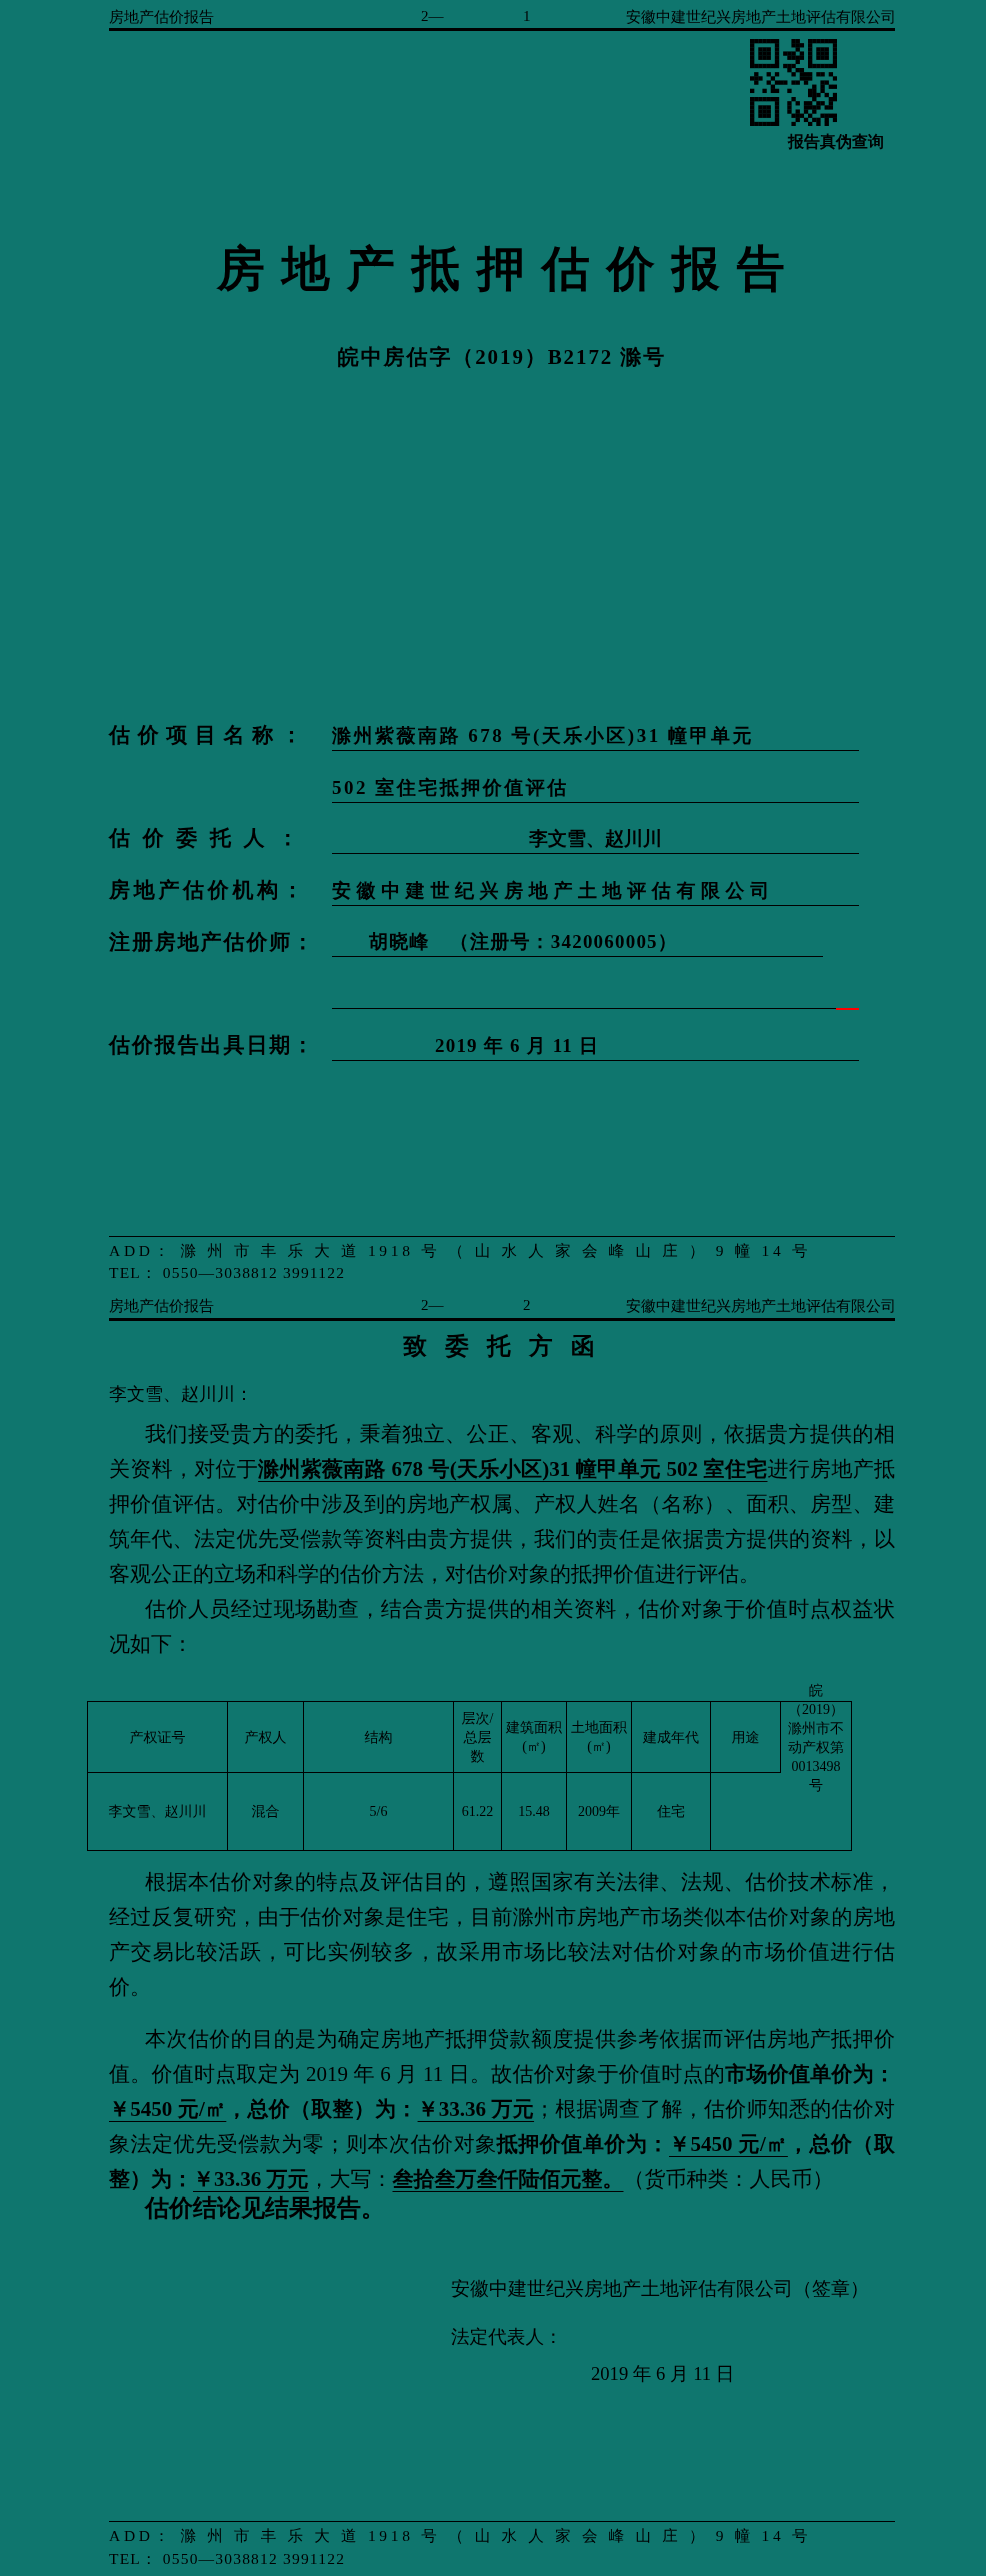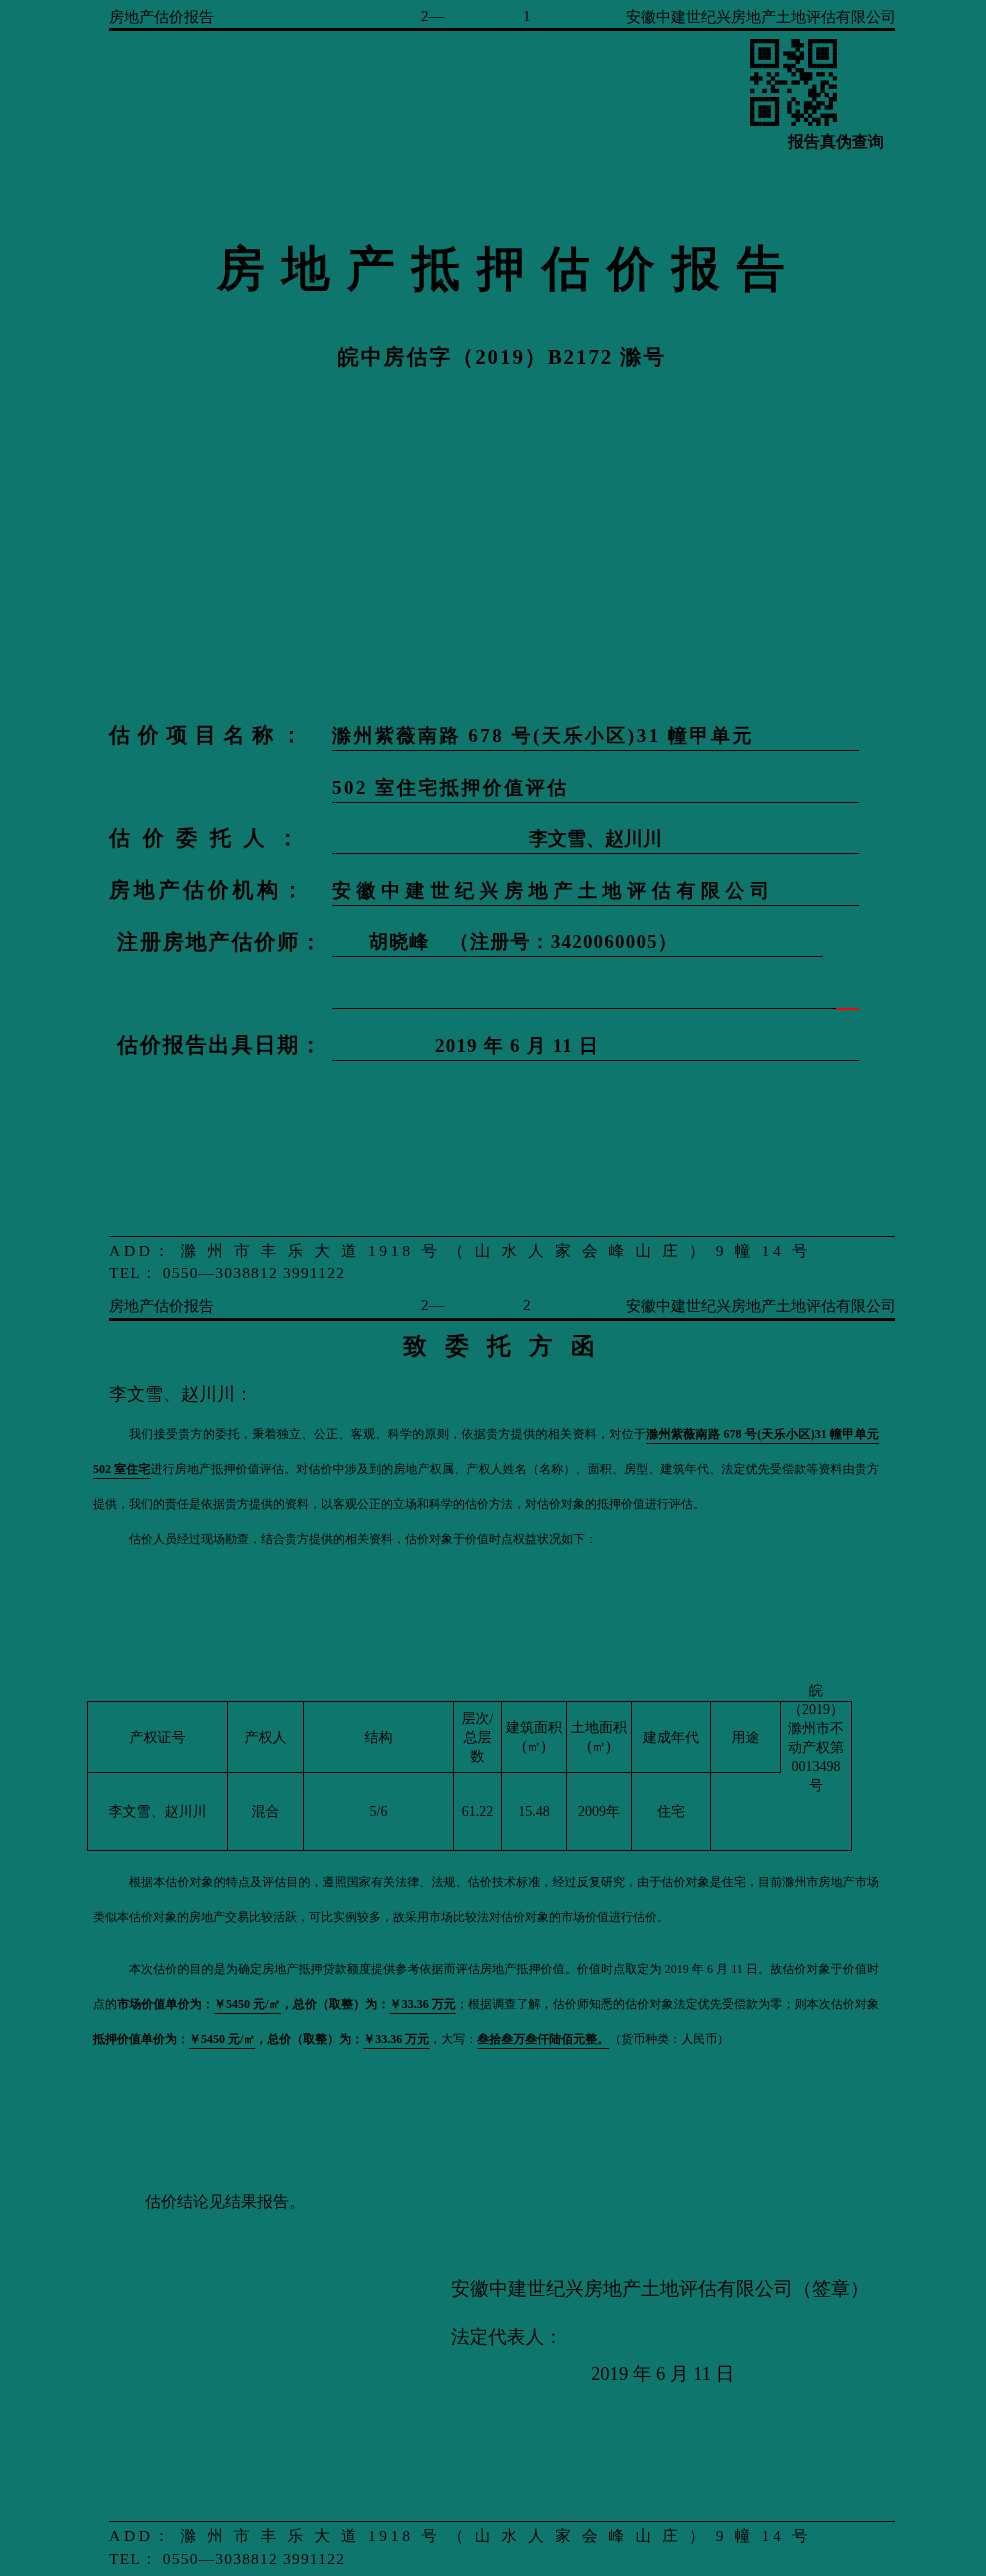--- a/index.html
+++ b/index.html
@@ -17,53 +17,53 @@
   .rule-thick{left:109px;width:786px;height:2.5px;background:#000;}
   .rule-thin{left:109px;width:786px;height:1.2px;background:#000;}
   .addr{left:109px;width:786px;font-size:15.5px;letter-spacing:3.7px;line-height:20px;white-space:nowrap;}
   .tel{left:109px;width:786px;font-size:15.5px;letter-spacing:1.2px;line-height:20px;}
   
   .qr-caption{left:788px;width:98px;text-align:left;font-size:16px;font-weight:bold;}
   
   .cover-title{left:109px;width:786px;text-align:center;font-size:48px;font-weight:bold;letter-spacing:2.5px;white-space:nowrap;}
   .cover-docno{left:109px;width:786px;text-align:center;font-size:21px;font-weight:bold;letter-spacing:1.9px;}
   .fld-label{height:30px;display:flex;align-items:flex-end;font-size:21px;font-weight:bold;white-space:nowrap;}
-  .ls2{letter-spacing:1.2px;} .ls3{letter-spacing:1.9px;margin-left:8px;} .ls6{letter-spacing:3.7px;}
+  .ls2{letter-spacing:1.2px;} .ls3{letter-spacing:1.9px;} .ls6{letter-spacing:3.7px;}
   .fld-line{height:32px;border-bottom:1.9px solid #000;display:flex;align-items:flex-end;}
   .fld-value{width:100%;font-size:19px;font-weight:bold;padding-bottom:1.2px;white-space:nowrap;}
   .v-ls4{letter-spacing:2.5px;}
   .v-ls9{letter-spacing:5.6px;}
   .v-center{text-align:center;}
   .v-pad60{padding-left:37px;letter-spacing:1.2px;}
   .v-pad165{padding-left:103px;letter-spacing:1.2px;}
   .red-tip{position:absolute;right:0;bottom:-1.9px;width:23px;height:1.9px;}
   
   .letter-title{left:109px;width:786px;text-align:center;font-size:23.6px;font-weight:bold;letter-spacing:6.2px;}
   .salutation{left:109px;font-size:18px;}
-  .flow{left:93px;width:786px;font-size:12px;line-height:35px;text-align:justify;text-justify:inter-ideograph;}
+  .flow{left:109px;width:786px;font-size:21px;line-height:35px;text-align:justify;text-justify:inter-ideograph;}
   .flow p{margin:0;text-indent:36px;}
   .flow p.mt{margin-top:17.4px;}
   .b{font-weight:bold;}
   .u{text-decoration:underline;text-decoration-thickness:1.2px;text-underline-offset:5px;}
   
   .ptable{
     left:87px;top:1701px;display:grid;
     grid-template-columns:140px 76px 150px 48px 65px 65px 79px 70px 70px;
     grid-template-rows:71px 77px;
     border:1.2px solid #000;border-bottom-width:1.9px;
     font-size:14px;
   }
   .ptable .th,.ptable .td{
     border-right:0.6px solid #000;
     display:flex;align-items:center;justify-content:center;
     text-align:center;line-height:19px;padding:1.2px 3.7px;box-sizing:border-box;
   }
   .ptable .th{border-bottom:1.2px solid #000;}
   .ptable .th:nth-child(9n),.ptable .td:nth-child(9n){border-right:none;}
-  .concl{font-size:16px;}
+  .concl{font-size:24px;font-weight:bold;}
   .sign{font-size:19px;white-space:nowrap;}
 </style>
 </head>
 <body>
 
 <div class="sheet">
 
   <div class="abs run-left" style="top:7.5px">房地产估价报告</div>
   <div class="abs run-center" style="top:7.5px">2—</div>
   <div class="abs run-page" style="top:7.5px">1</div>

